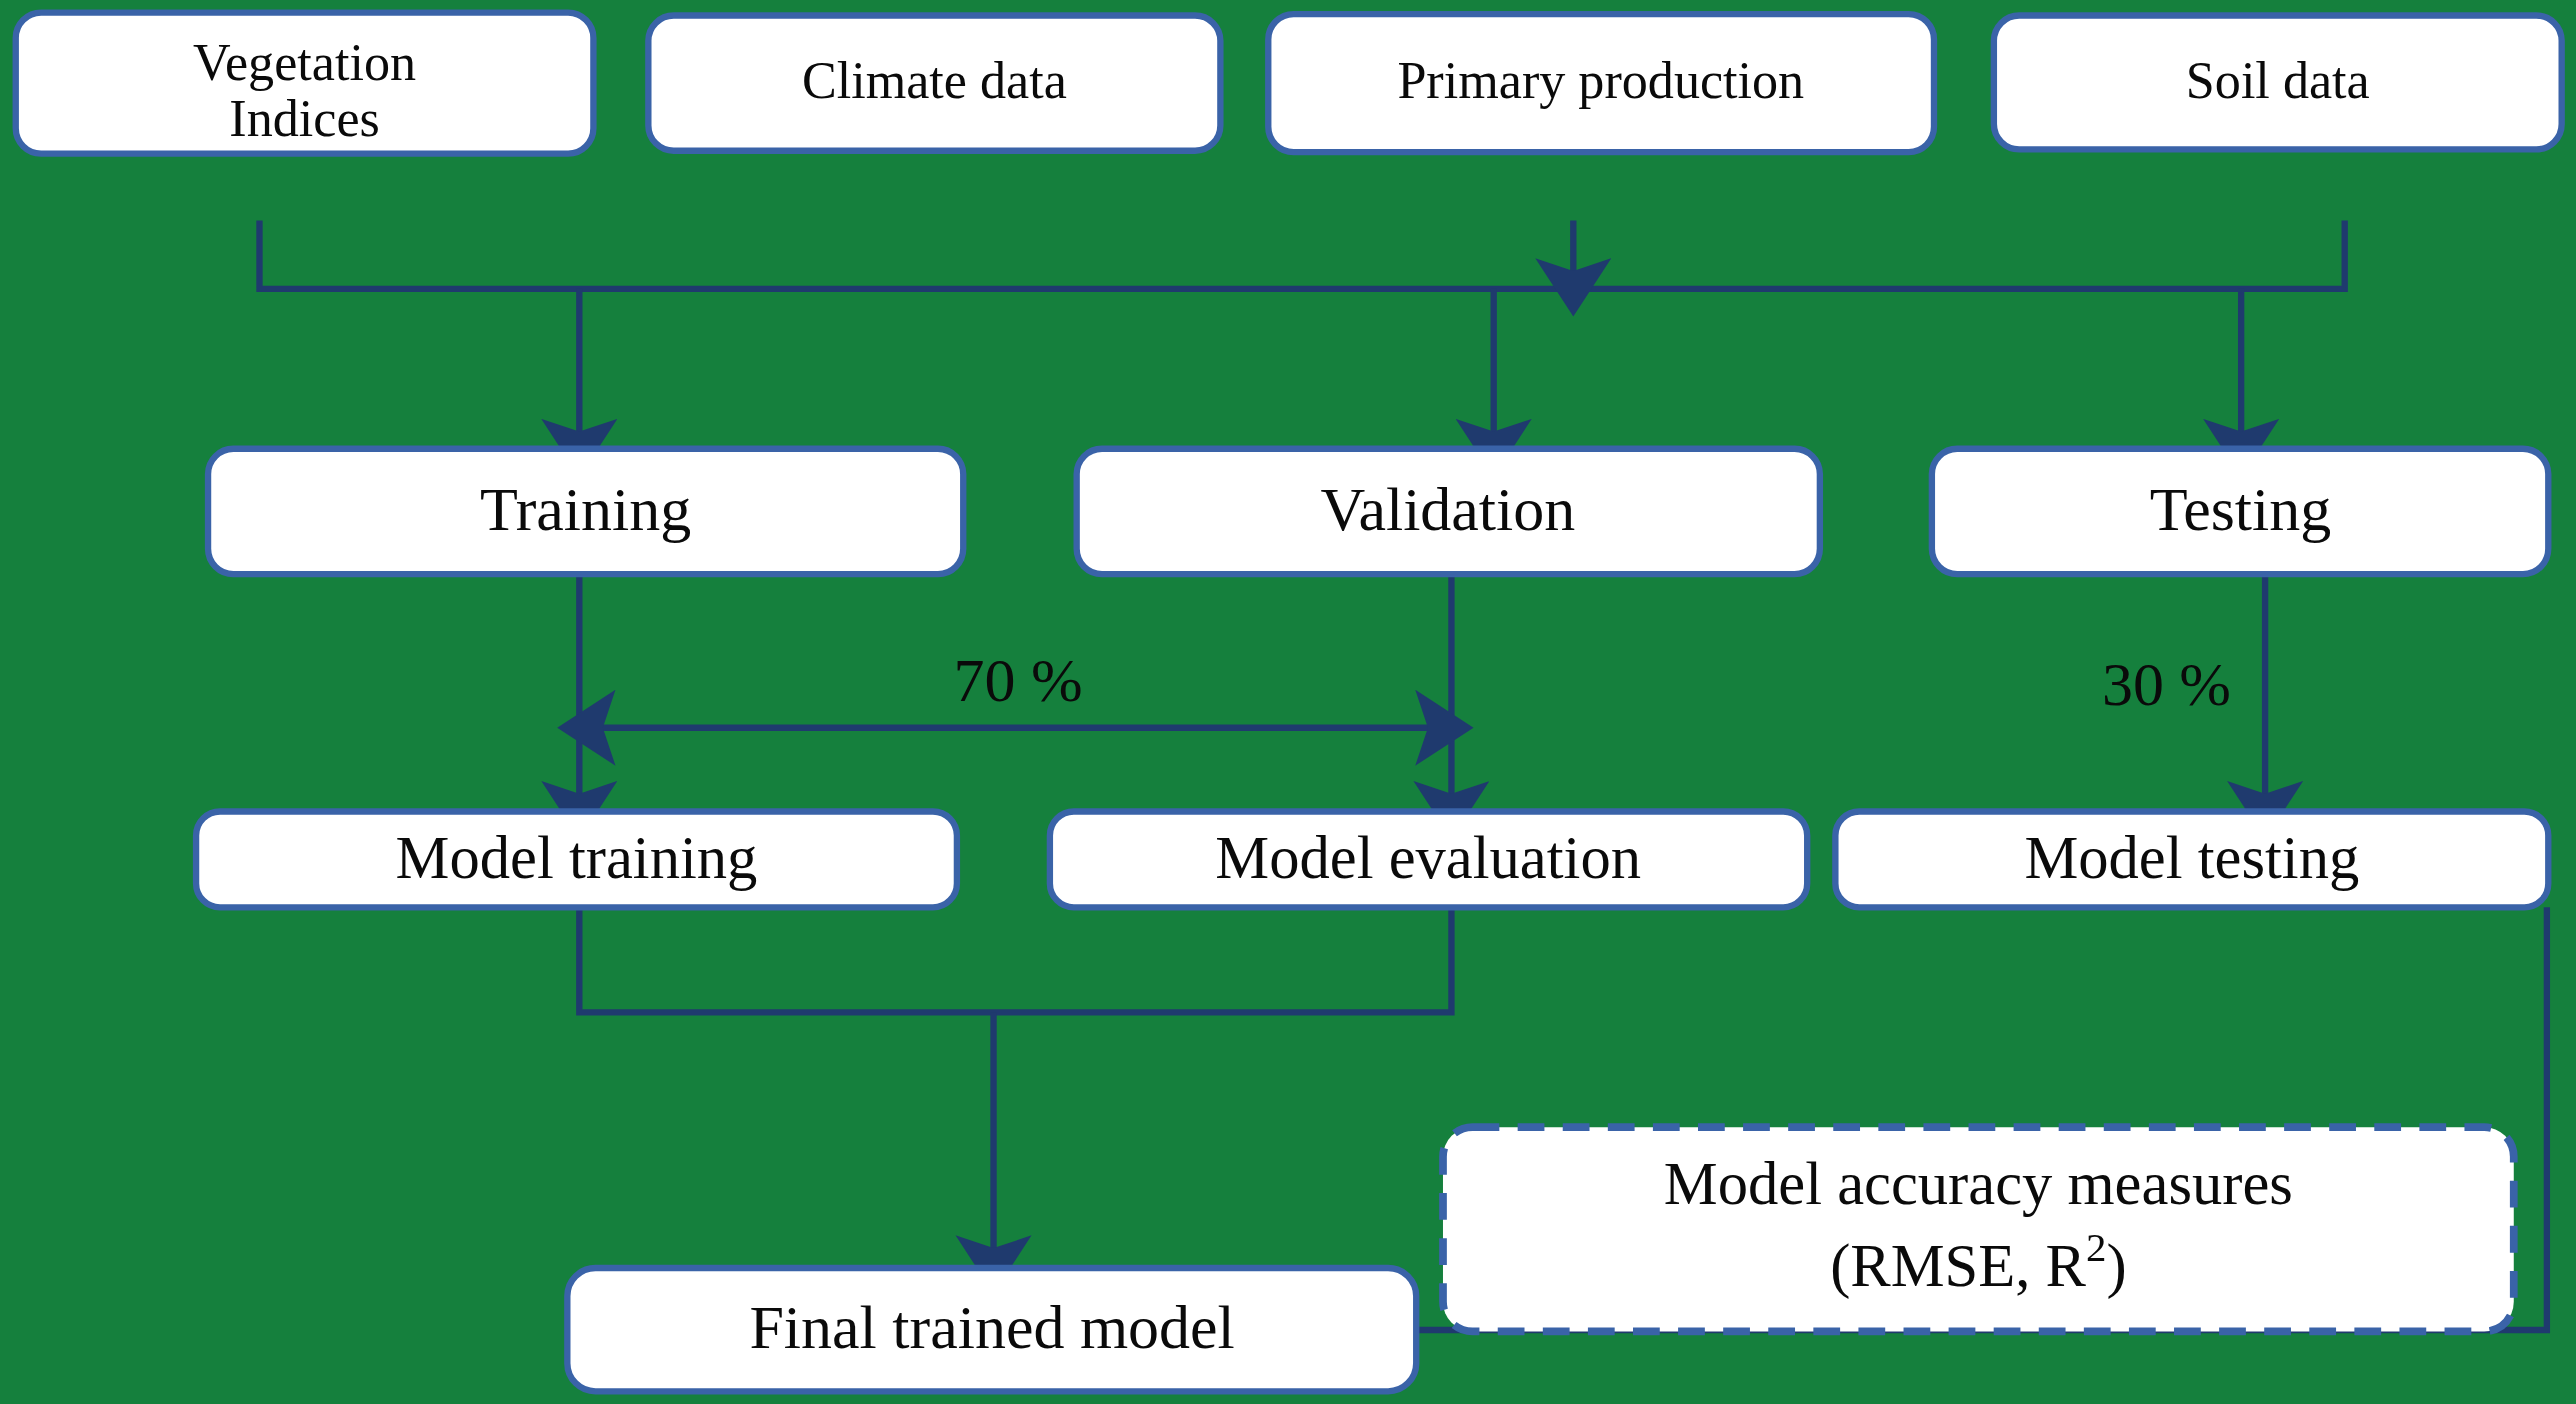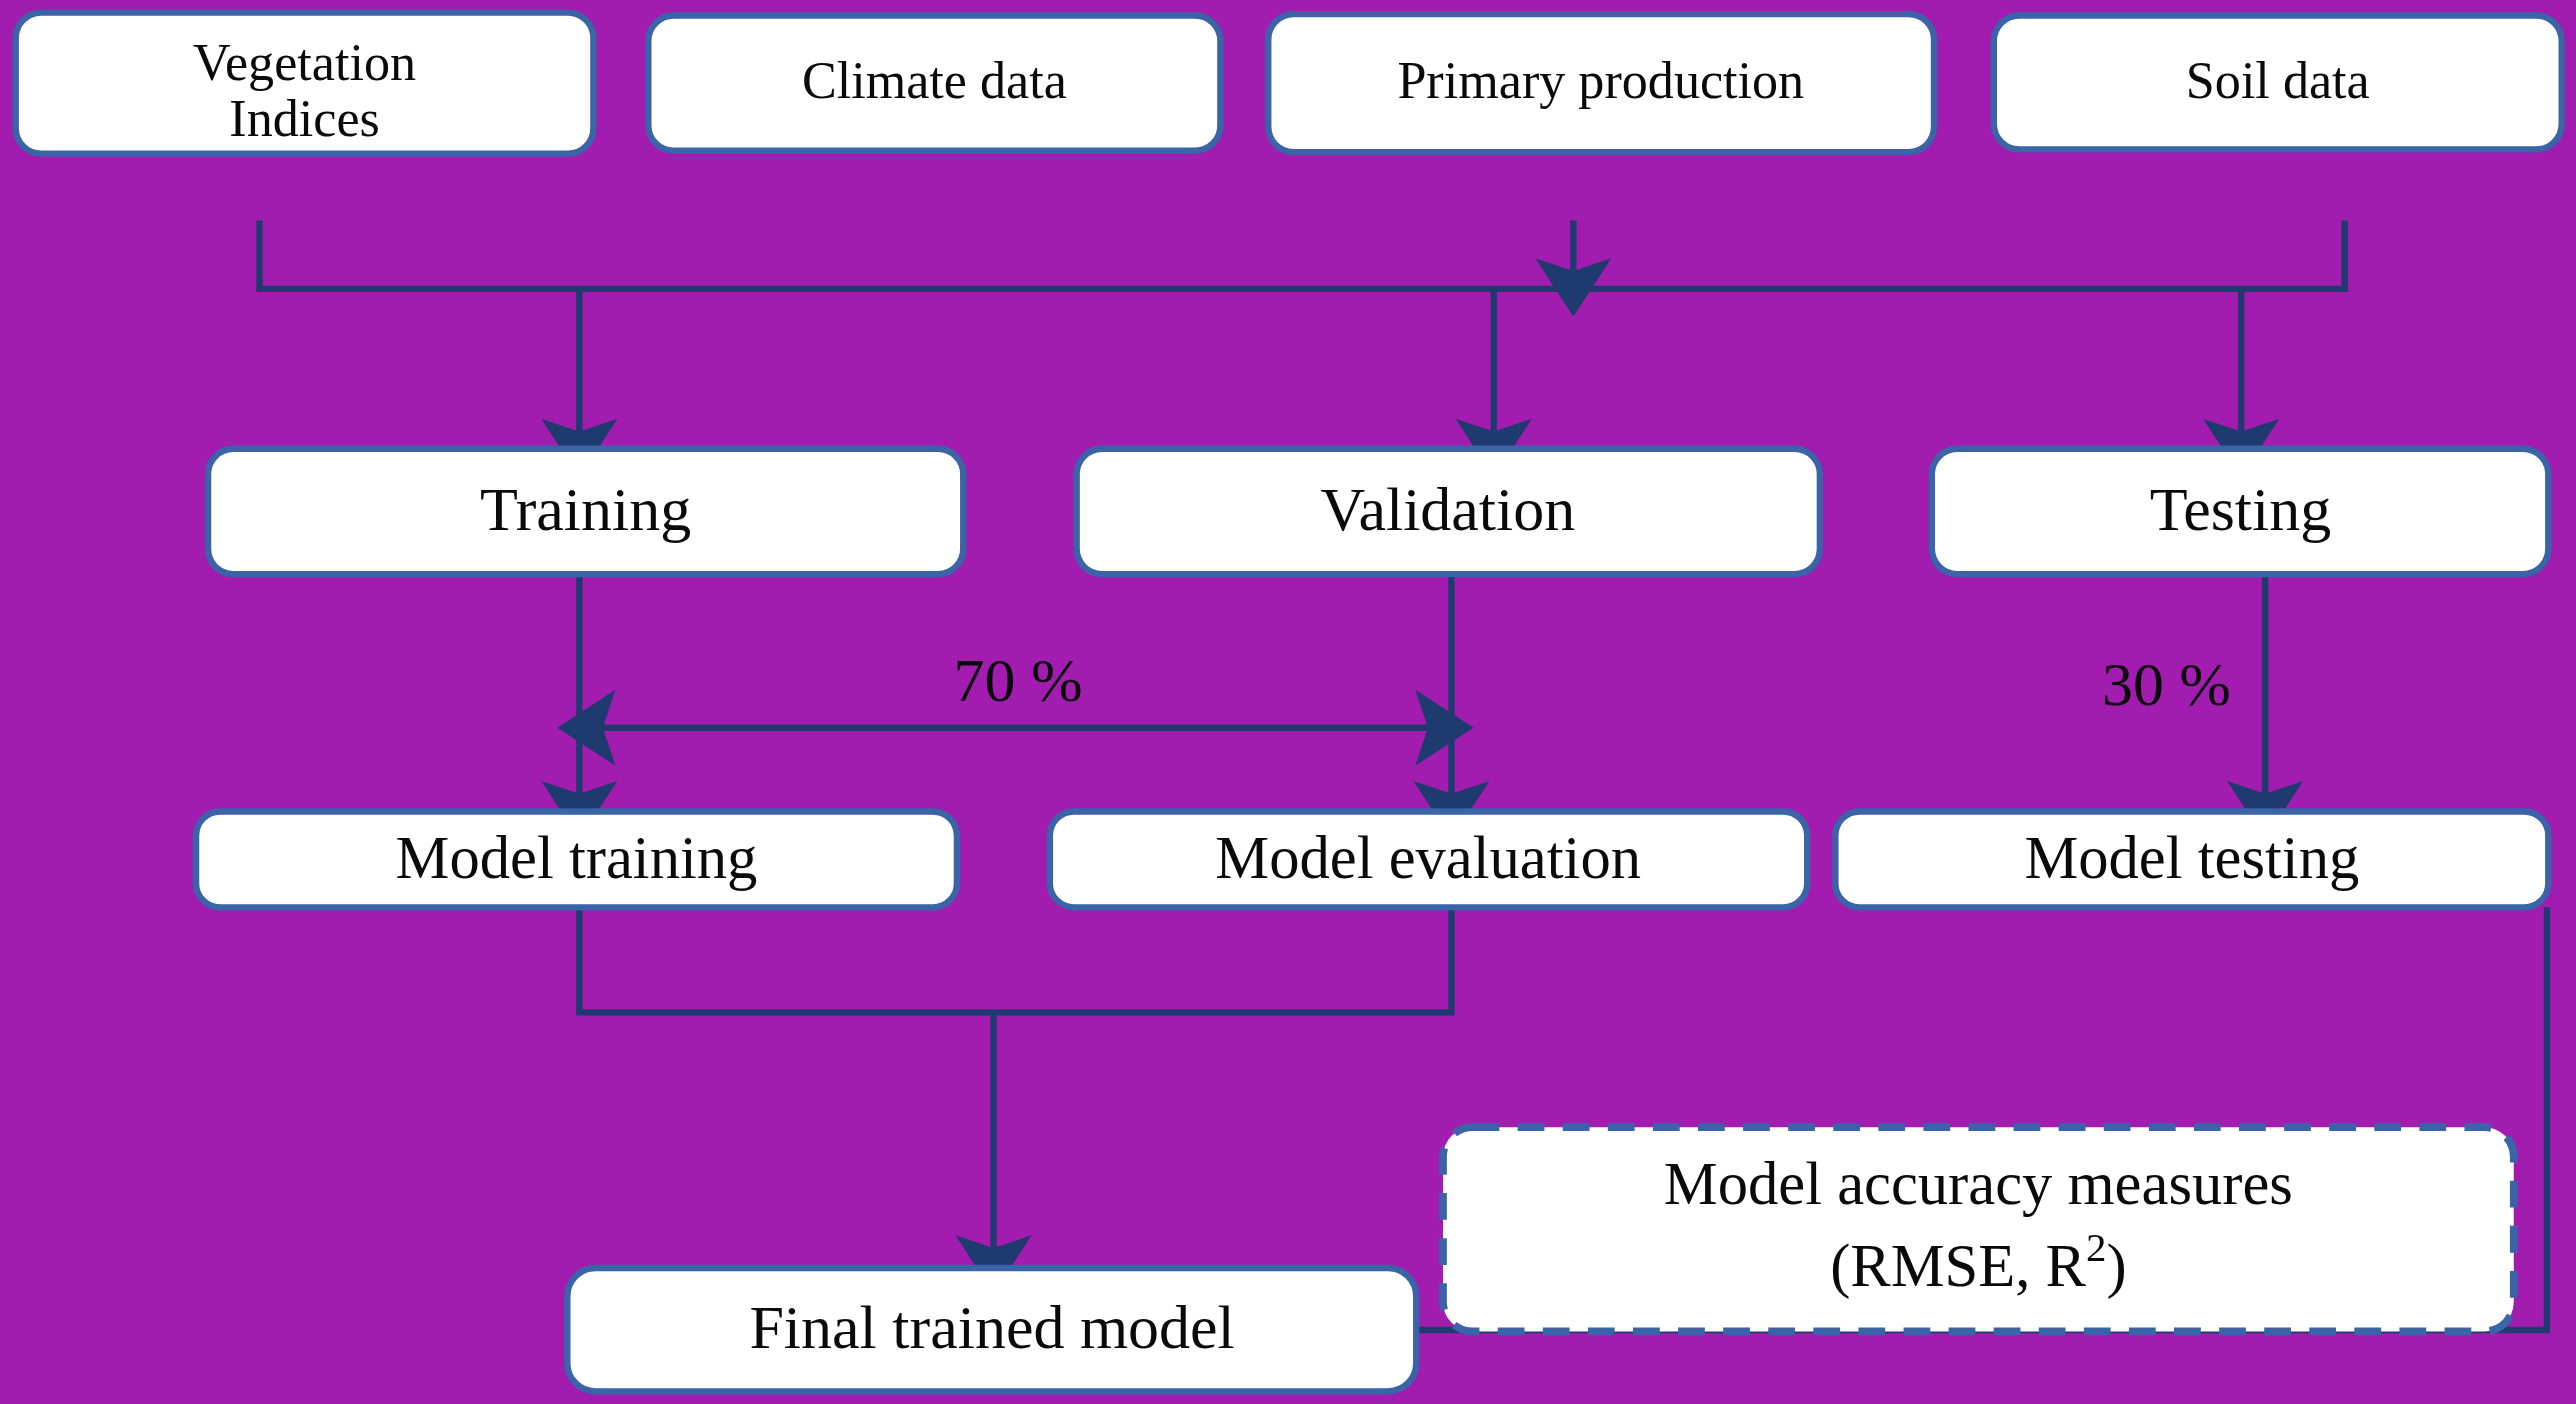--- a/index.html
+++ b/index.html
@@ -10,21 +10,21 @@
   body {
     width: 2576px;
     height: 1404px;
     font-family: "Liberation Serif", "DejaVu Serif", serif;
     overflow: hidden;
   }
   #diagram-root {
     position: relative;
     width: 2576px;
     height: 1404px;
-    background: #a21caf;
+    background: #15803d;
   }
   svg.canvas {
     position: absolute;
     top: 0;
     left: 0;
     width: 2576px;
     height: 1404px;
   }
   .node-text {
     font-family: "Liberation Serif", "DejaVu Serif", serif;

